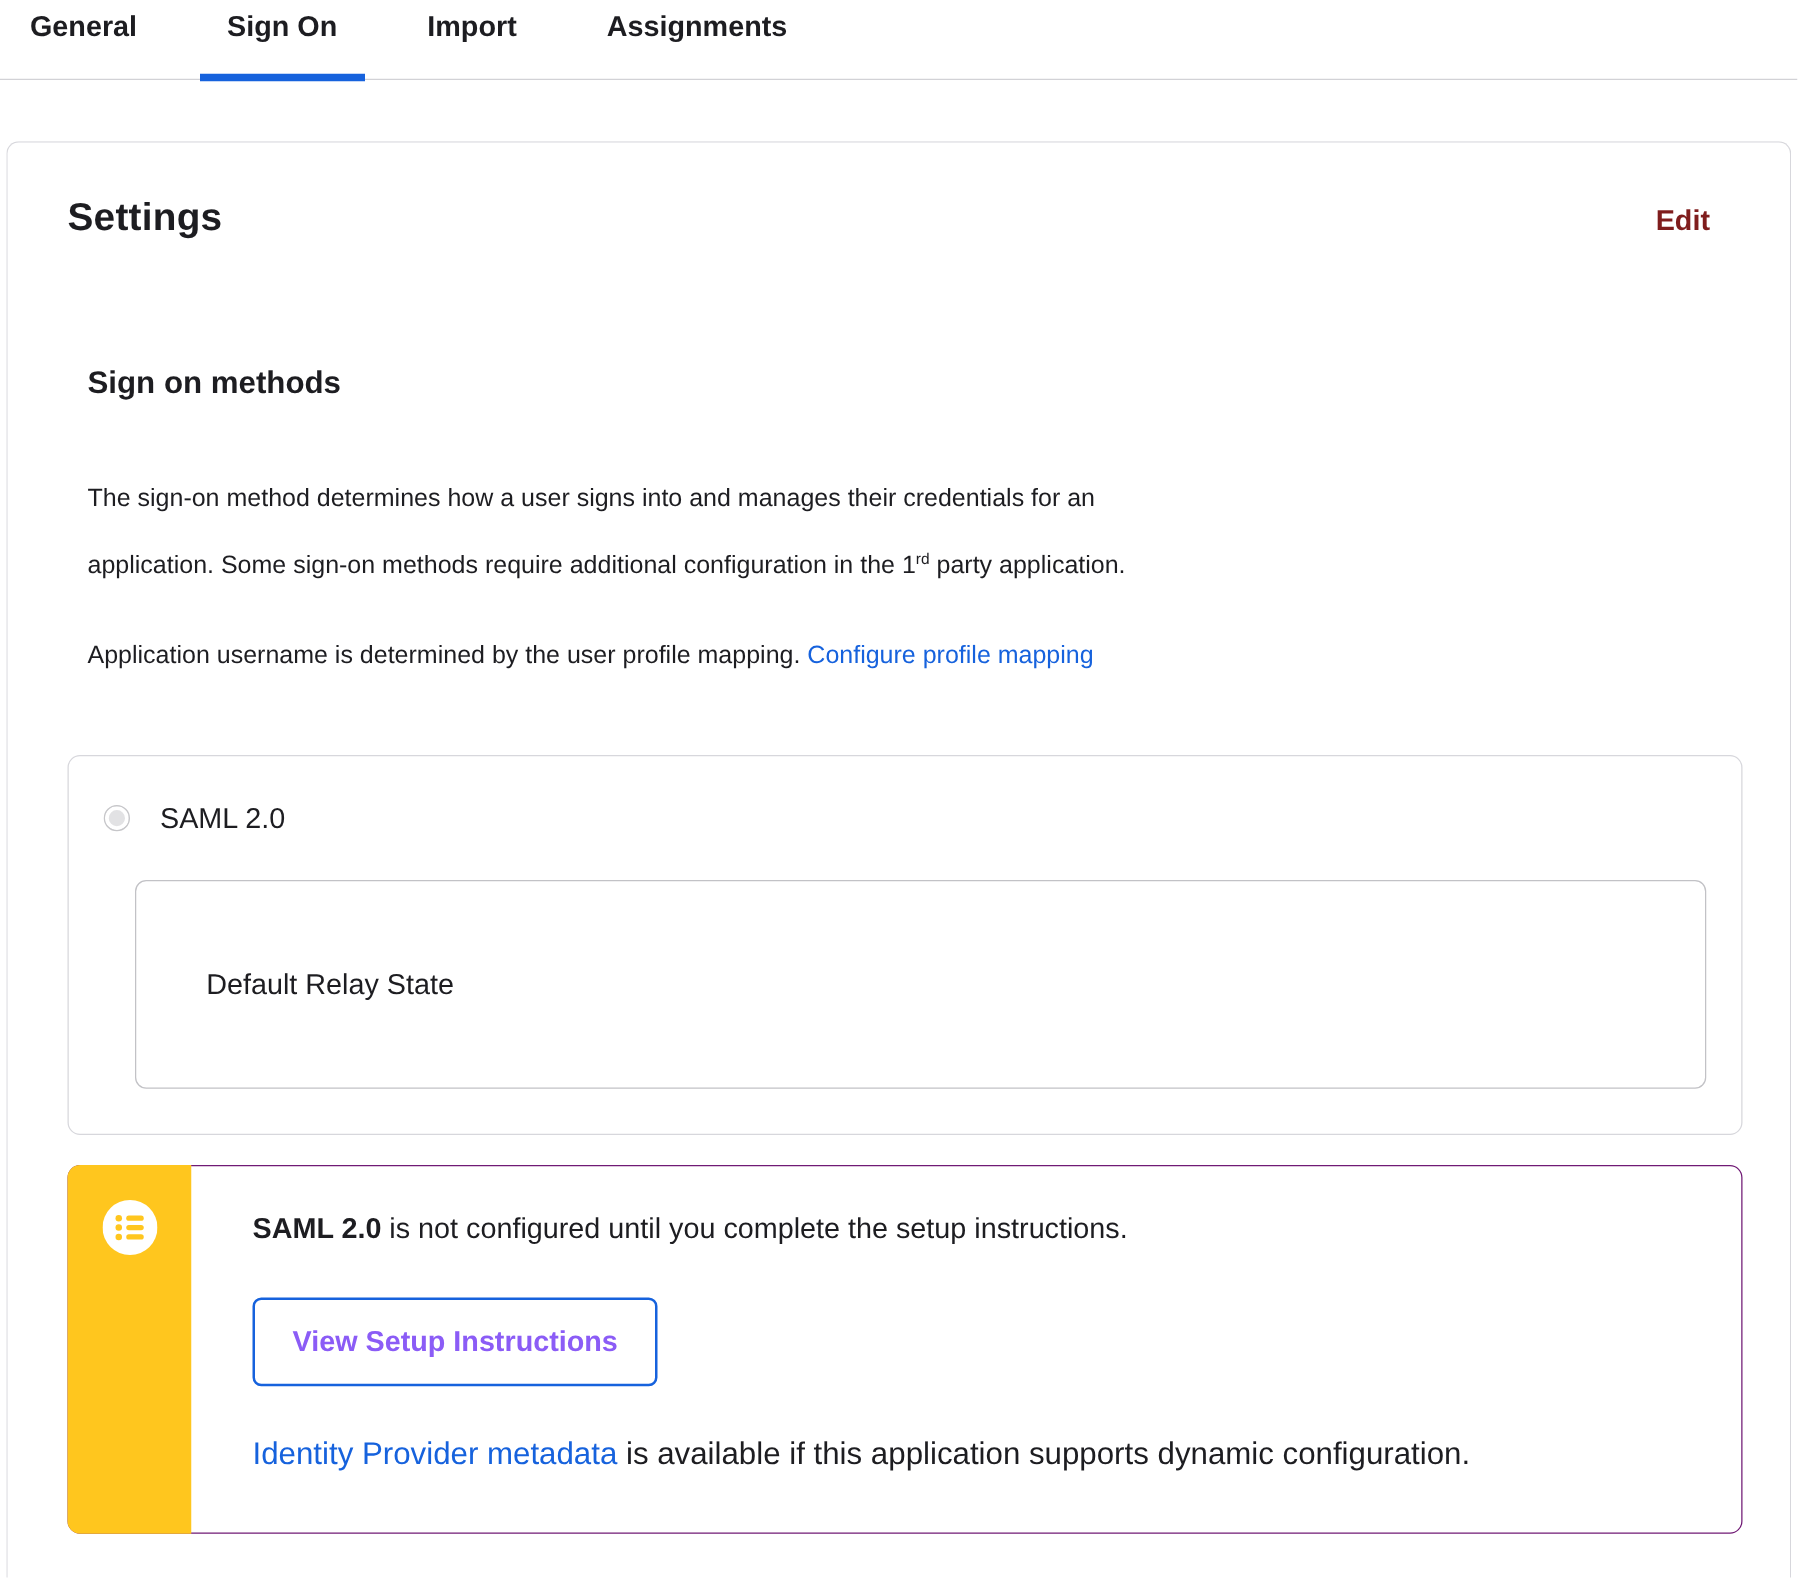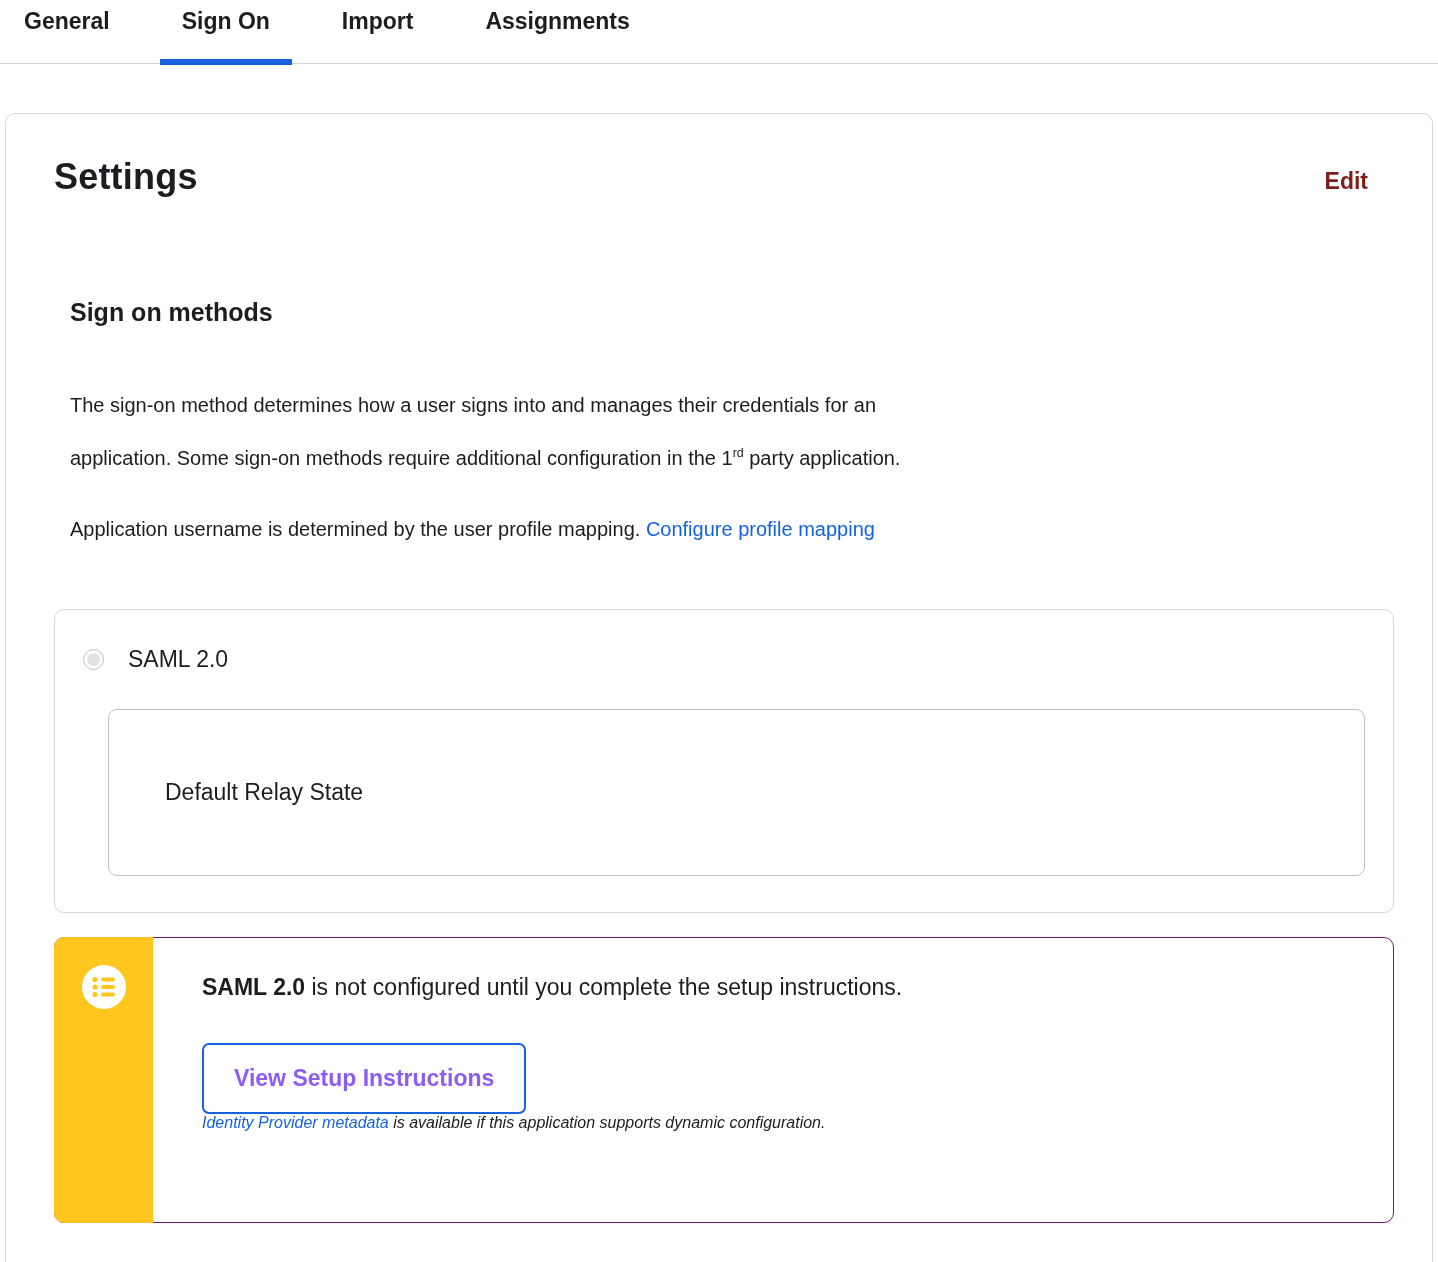--- a/index.html
+++ b/index.html
@@ -48,21 +48,21 @@
     background: #fff;
     padding: 0 44px 0 48px;
   }
 
   .card-header {
     margin-top: 42px;
     display: flex;
     justify-content: space-between;
     align-items: baseline;
   }
-  .card-title { font-size: 36px; font-weight: bold; letter-spacing: 0.2px; }
+  .card-title { font-size: 31px; font-weight: bold; letter-spacing: 0.2px; }
   .edit-link {
     font-size: 23px; font-weight: bold;
     color: #7f1d1d; text-decoration: none; cursor: pointer;
     margin-right: 20px;
   }
 
   .section-heading {
     margin-top: 100px;
     margin-left: 16px;
     font-size: 25px;
@@ -148,22 +148,22 @@
     border: 2px solid #1662dd;
     border-radius: 7px;
     background: #fff;
     color: #8b5cf6;
     font-family: "Liberation Sans", sans-serif;
     font-size: 23px;
     font-weight: bold;
     cursor: pointer;
   }
   .metadata-note {
-    font-size: 16px;
-    font-style: italic;
+    margin-top: 40px;
+    font-size: 25px;
   }
 </style>
 </head>
 <body>
 
 <nav class="tabbar">
   <div class="tab">General</div>
   <div class="tab active">Sign On</div>
   <div class="tab">Import</div>
   <div class="tab">Assignments</div>

